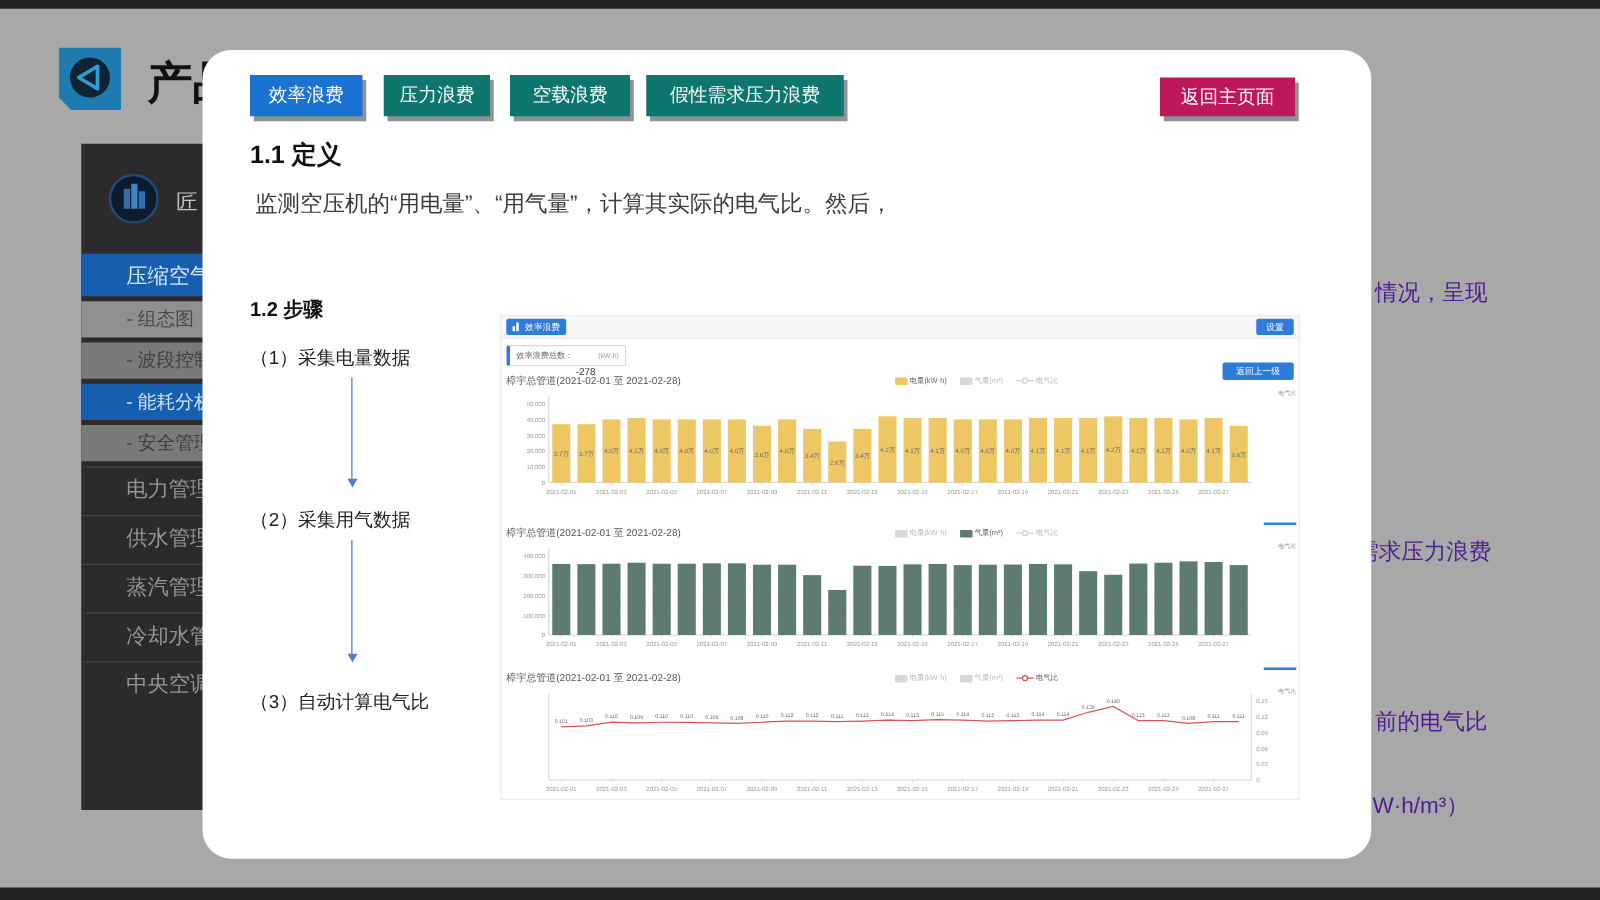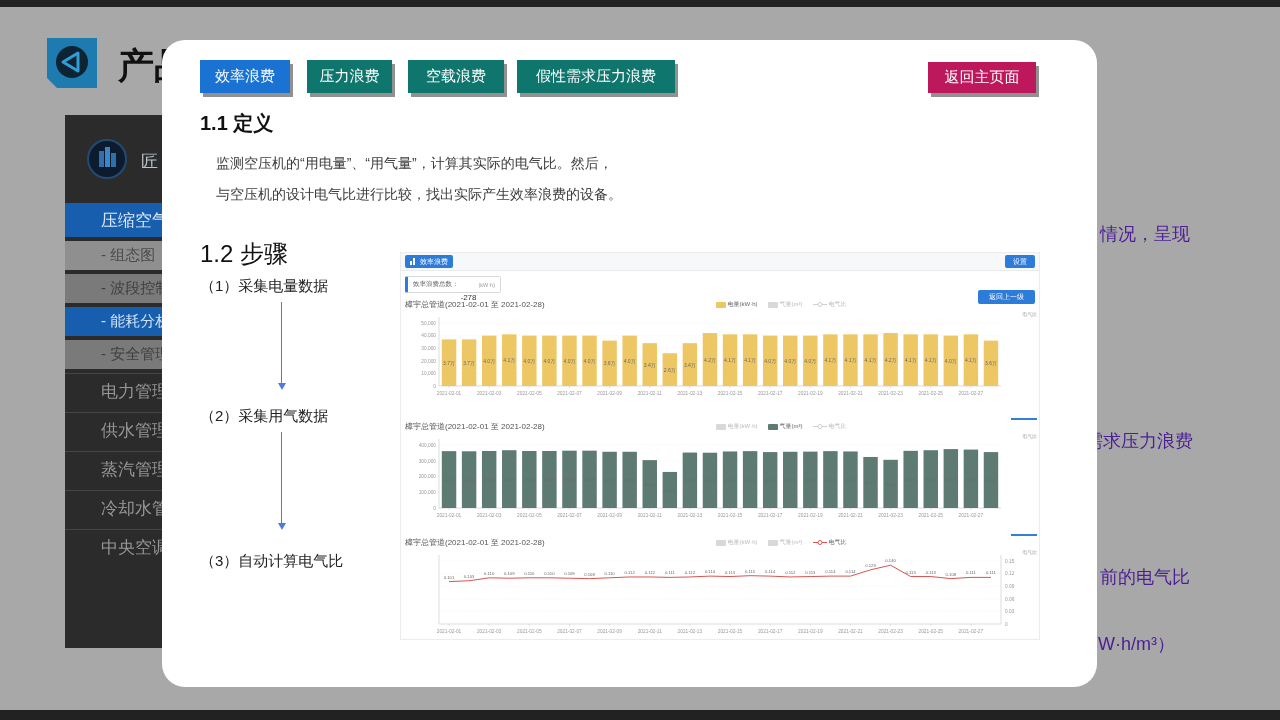--- a/index.html
+++ b/index.html
@@ -32,22 +32,22 @@
        color:#fff;font-size:15px;box-shadow:3px 4px 0 rgba(55,55,55,.55);cursor:pointer;white-space:nowrap;}
   .tab-blue{background:#1a73d2;}
   .tab-gray{background:#0f766e;}
   .tab1{left:38px;width:90px;}
   .tab2{left:145px;width:85px;}
   .tab3{left:246px;width:96px;}
   .tab4{left:355px;width:158px;}
   .return-btn{position:absolute;left:766px;top:22px;width:108px;height:31px;background:#be185d;color:#fff;
        font-size:15px;display:flex;align-items:center;justify-content:center;box-shadow:3px 4px 0 rgba(55,55,55,.55);cursor:pointer;}
   .h-def{position:absolute;left:38px;top:70px;font-size:20px;font-weight:bold;color:#111;}
-  .para{position:absolute;left:54px;top:108px;font-size:14px;color:#3c3c3c;line-height:31px;white-space:nowrap;}
-  .h-steps{position:absolute;left:38px;top:198px;font-size:24px;font-weight:normal;color:#111;}
+  .para{position:absolute;left:42px;top:108px;font-size:18px;color:#3c3c3c;line-height:31px;white-space:nowrap;}
+  .h-steps{position:absolute;left:38px;top:198px;font-size:16px;font-weight:bold;color:#111;}
   .step{position:absolute;left:38px;font-size:15px;color:#222;white-space:nowrap;}
   .step1{top:237px;} .step2{top:367px;} .step3{top:512px;}
   .arrow{position:absolute;left:119px;width:1px;background:#4f7bd9;}
   .arrow::after{content:"";position:absolute;bottom:-6px;left:-3.5px;border-left:4px solid transparent;
        border-right:4px solid transparent;border-top:7px solid #4f7bd9;}
   .arrow1{top:262px;height:82px;} .arrow2{top:392px;height:92px;}
 
   
   .app{position:absolute;left:238px;top:212px;width:640px;height:388px;background:#fff;border:1px solid #ececec;box-sizing:border-box;}
   .app-header{position:absolute;left:0;top:0;width:100%;height:18px;background:#f7f8fa;border-bottom:1px solid #ececec;box-sizing:border-box;}
@@ -126,21 +126,20 @@
   <div class="panel">
     <div class="tab tab1 tab-blue">效率浪费</div>
     <div class="tab tab2 tab-gray">压力浪费</div>
     <div class="tab tab3 tab-gray">空载浪费</div>
     <div class="tab tab4 tab-gray">假性需求压力浪费</div>
     <div class="return-btn">返回主页面</div>
 
     <div class="h-def">1.1 定义</div>
     <div class="para">
       <div>监测空压机的“用电量”、“用气量”，计算其实际的电气比。然后，</div>
-      <div>与空压机的设计电气比进行比较，找出实际产生效率浪费的设备。</div>
     </div>
 
     <div class="h-steps">1.2 步骤</div>
     <div class="step step1">（1）采集电量数据</div>
     <div class="arrow arrow1"></div>
     <div class="step step2">（2）采集用气数据</div>
     <div class="arrow arrow2"></div>
     <div class="step step3">（3）自动计算电气比</div>
 
     <div class="app">

